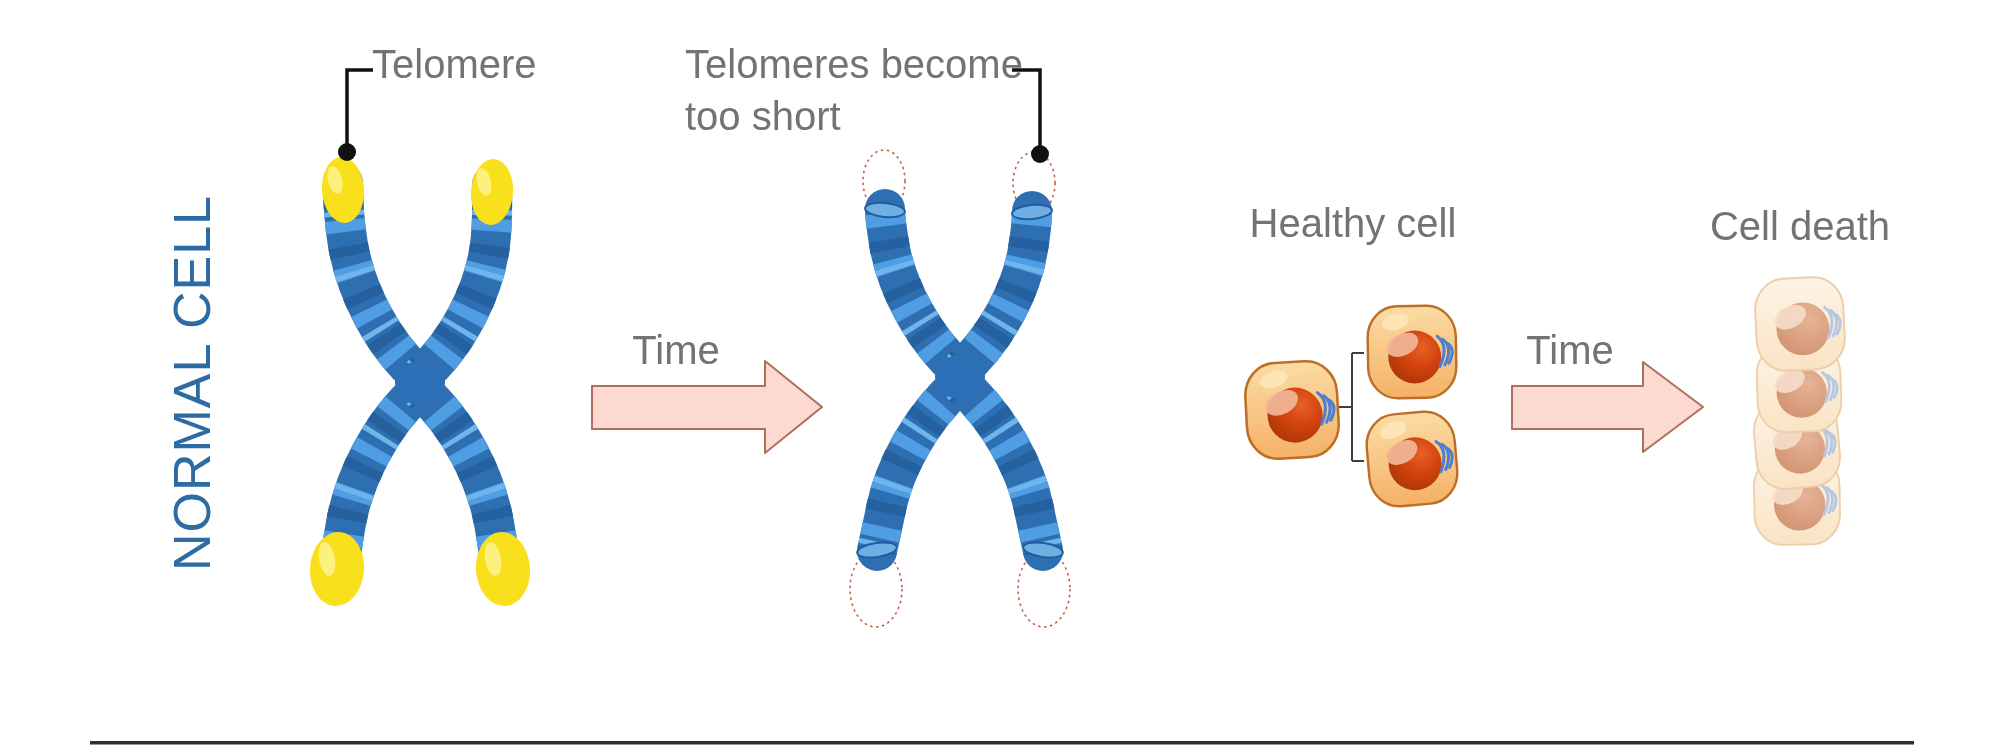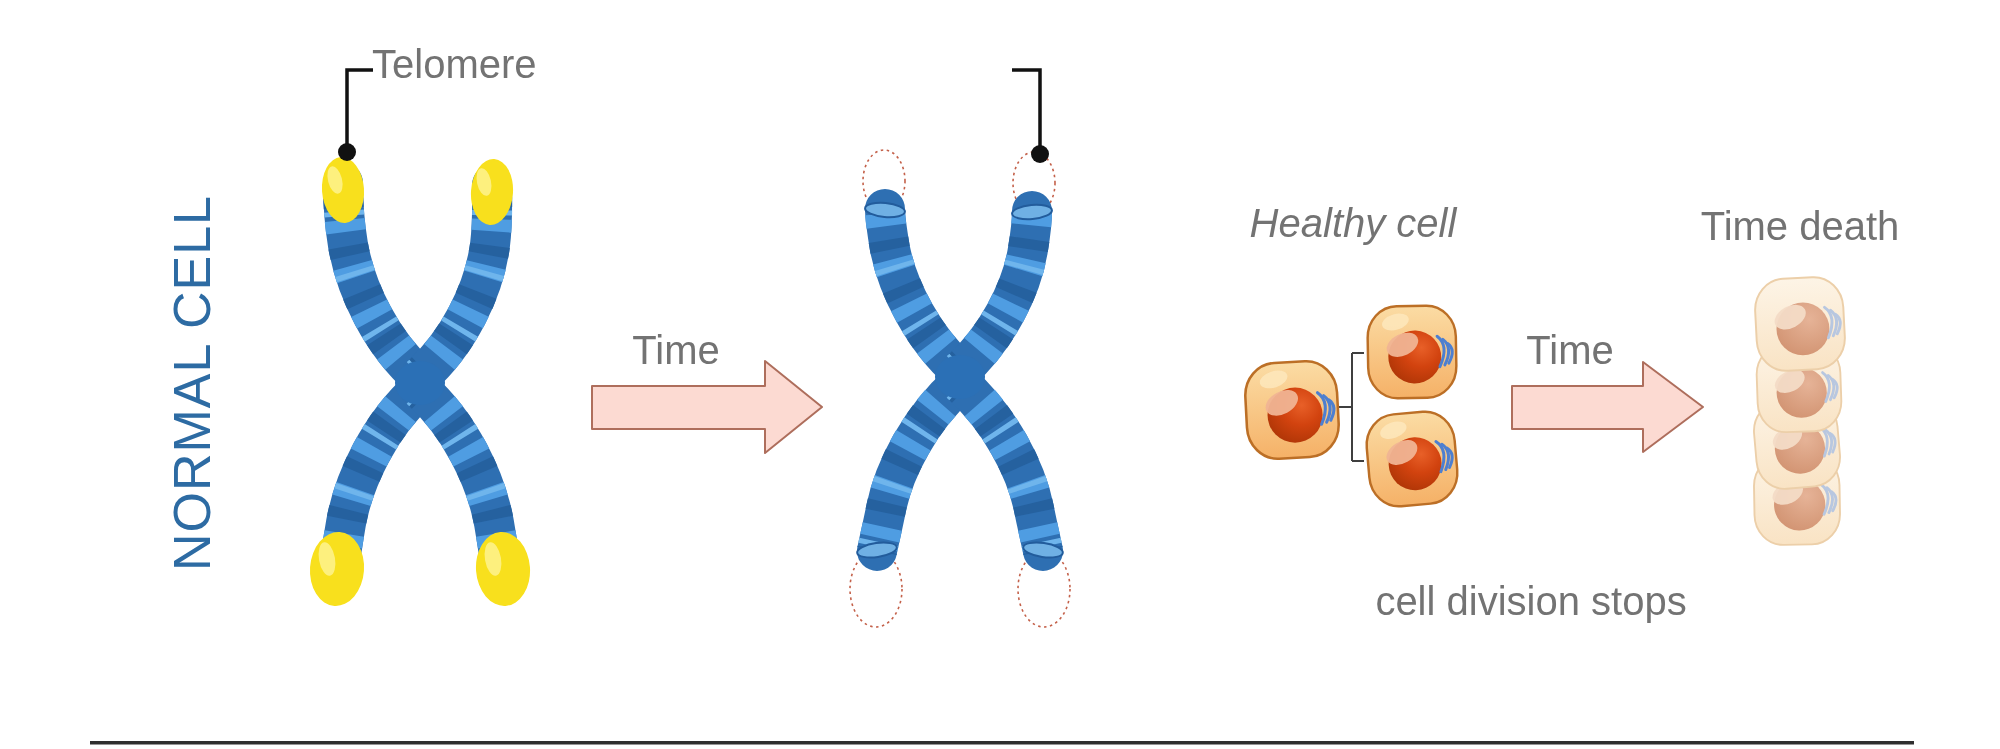--- a/index.html
+++ b/index.html
@@ -7,21 +7,21 @@
          font-family:"Liberation Sans",sans-serif;color:#101010;}
   .lbl{position:absolute;font-size:40px;line-height:1.3;color:#737373;white-space:nowrap;}
   .center{text-align:center;}
   #normal-cell-title{position:absolute;left:-10px;top:354px;width:404px;height:58px;
       transform:rotate(-90deg);transform-origin:50% 50%;text-align:center;
       font-size:52px;letter-spacing:1px;color:#2D6BA3;line-height:58px;}
   #telomere-label{left:372px;top:38px;}
   #telomeres-short-label{left:685px;top:38px;}
   #time-left-label{left:576px;top:324px;width:200px;}
   #time-right-label{left:1470px;top:324px;width:200px;}
-  #healthy-cell-label{left:1203px;top:197px;width:300px;font-style:italic;}
+  #healthy-cell-label{left:1203px;top:197px;width:300px;}
   #cell-death-label{left:1650px;top:200px;width:300px;}
   #caption{left:1281px;top:575px;width:500px;}
   svg{position:absolute;left:0;top:0;}
   
   .a-base{fill:none;stroke:#2E6FB2;stroke-width:40;stroke-linecap:round;}
   .a-dark{fill:none;stroke:#25619F;stroke-width:40;stroke-dasharray:10 38;stroke-dashoffset:-46;}
   .a-light{fill:none;stroke:#4F9DE2;stroke-width:40;stroke-dasharray:12 34;stroke-dashoffset:-28;}
   .a-bright{fill:none;stroke:#6FB5EC;stroke-width:40;stroke-dasharray:5 56;stroke-dashoffset:-60;}
   .pointer{fill:none;stroke:#111111;stroke-width:3.5;}
   .dashed-tip{fill:#ffffff;stroke:#C4614A;stroke-width:1.6;stroke-dasharray:2.5 3.5;}
@@ -189,26 +189,29 @@
       <use href="#cellD" transform="translate(1800,324) scale(0.98)"></use>
     </g>
 
     <rect x="90" y="741" width="1824" height="3.5" fill="#2F2F2F"></rect>
   </svg>
 
   <div id="normal-cell-title">NORMAL CELL</div>
 
   <div id="telomere-label" class="lbl">Telomere</div>
 
+  <div id="telomeres-short-label" class="lbl">
+    <div>Telomeres become</div>
+    <div>too short</div>
+  </div>
 
   <div id="time-left-label" class="lbl center">Time</div>
 
   <div id="time-right-label" class="lbl center">Time</div>
 
   <div id="healthy-cell-label" class="lbl center">Healthy cell</div>
 
-  <div id="cell-death-label" class="lbl center">Time death</div>
+  <div id="cell-death-label" class="lbl center">Cell death</div>
 
   <div id="caption" class="lbl center">
-    <div>cell division stops</div>
   </div>
 
 </div>
 
 </body></html>

